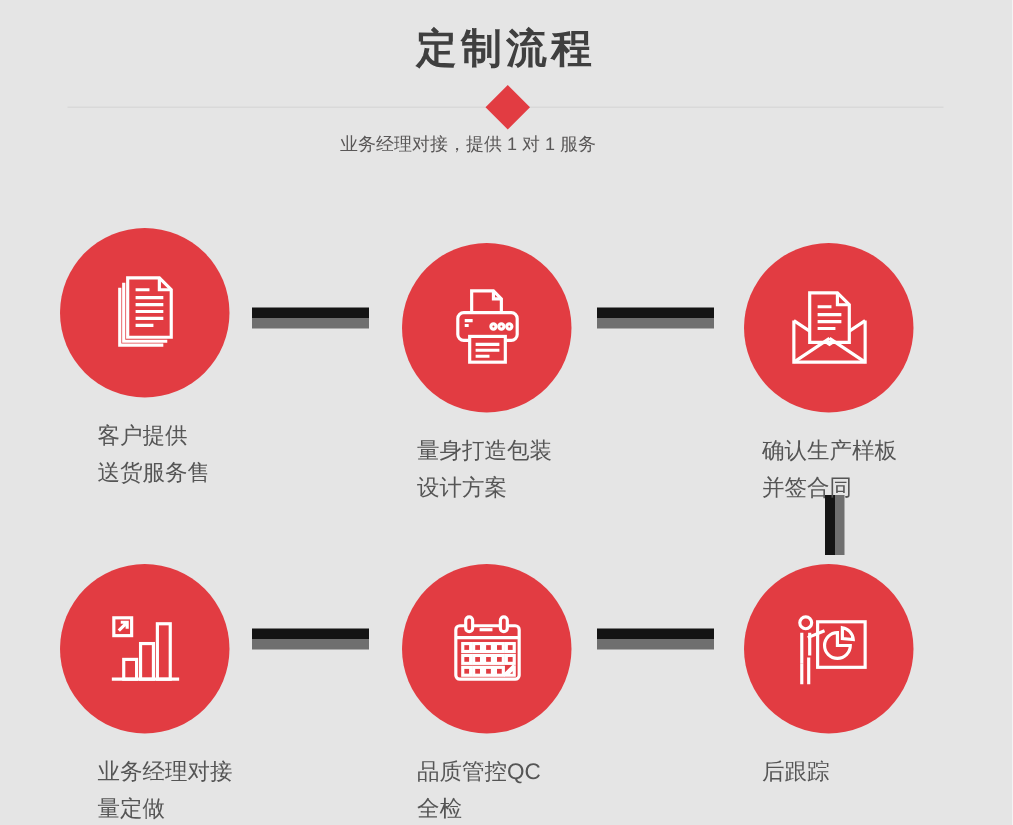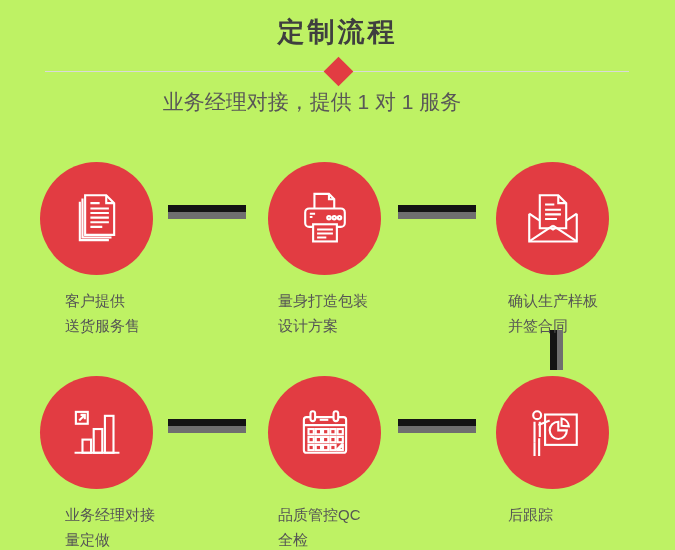--- a/index.html
+++ b/index.html
@@ -1,35 +1,35 @@
 <!DOCTYPE html>
 <html><head>
 <meta charset="utf-8">
 <style>
   html,body{margin:0;padding:0;background:#fff;}
-  #page{position:relative;width:675px;height:550px;background:#bef264;overflow:hidden;
+  #page{position:relative;width:675px;height:550px;background:#e5e5e5;overflow:hidden;
         font-family:"Liberation Sans","DejaVu Sans",sans-serif;}
 
   
   .title{position:absolute;top:14px;left:0;width:675px;text-align:center;
          font-size:27px;font-weight:bold;color:#3f3f3f;letter-spacing:3px;}
   .divider-line{position:absolute;top:71px;left:45px;width:584px;height:1px;background:#d9d9d9;}
   .diamond{position:absolute;top:61px;left:328px;width:21px;height:21px;background:#e23c42;
            transform:rotate(45deg);}
   .subtitle{position:absolute;top:88px;left:0;width:624px;text-align:center;
-            font-size:21px;color:#595757;}
+            font-size:12px;color:#595757;}
 
   
   .step{position:absolute;width:113px;}
   .circle{width:113px;height:113px;border-radius:50%;background:#e23c42;
           display:flex;align-items:center;justify-content:center;}
   .circle svg{width:66px;height:66px;}
   .step-label{position:absolute;top:126px;white-space:nowrap;
               font-size:15px;line-height:25px;color:#555555;}
-  #step-0{left:40px;top:162px;}  #step-0 .step-label{left:25px;}
+  #step-0{left:40px;top:152px;}  #step-0 .step-label{left:25px;}
   #step-1{left:268px;top:162px;} #step-1 .step-label{left:10px;}
   #step-2{left:496px;top:162px;} #step-2 .step-label{left:12px;}
   #step-3{left:40px;top:376px;}  #step-3 .step-label{left:25px;}
   #step-4{left:268px;top:376px;} #step-4 .step-label{left:10px;}
   #step-5{left:496px;top:376px;} #step-5 .step-label{left:12px;}
 
   
   .h-connector{position:absolute;width:78px;height:14px;
                background:linear-gradient(to bottom,#141414 0 50%,#6f6f6f 50% 100%);}
   .v-connector{position:absolute;width:13px;height:40px;

